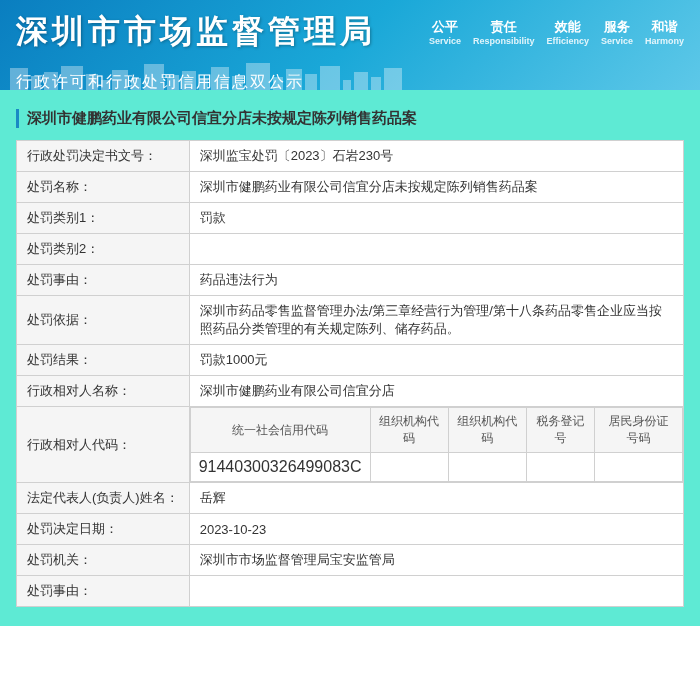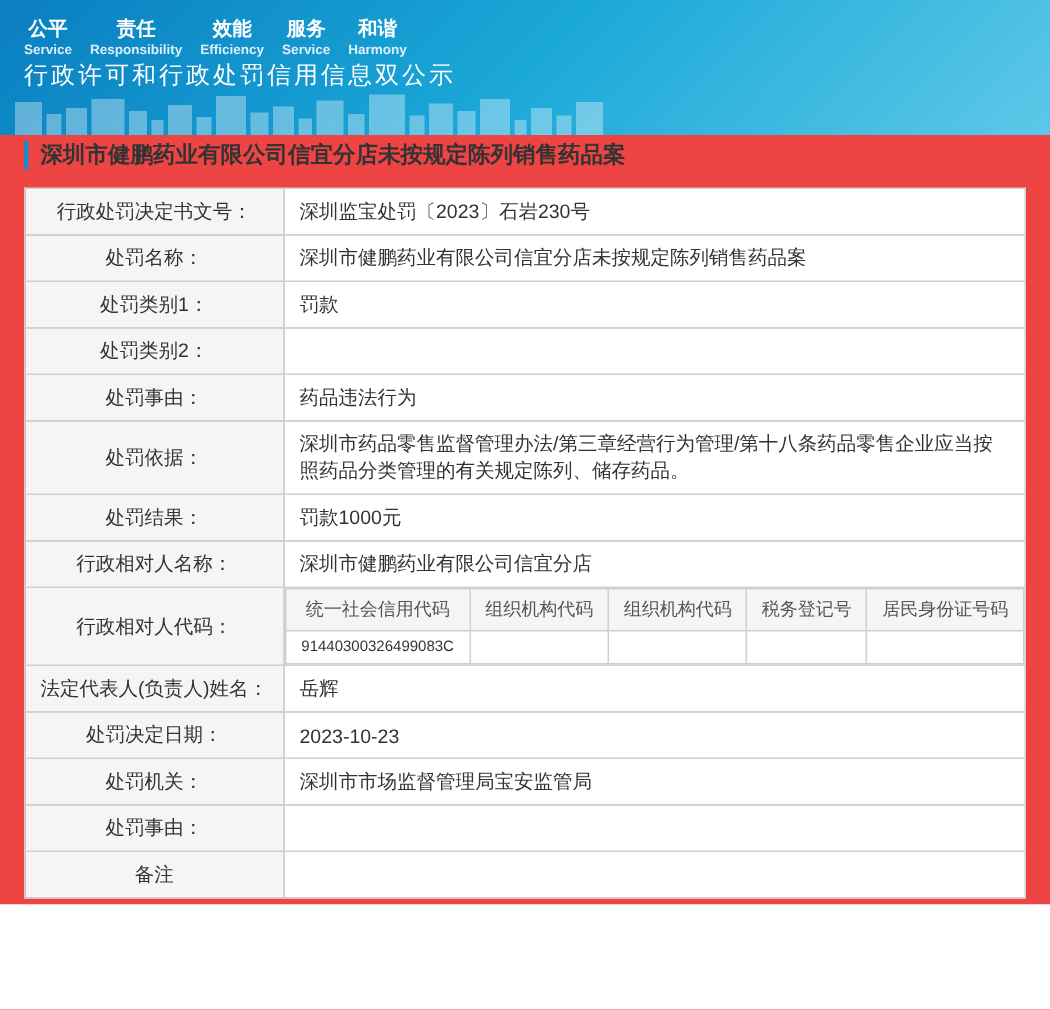--- a/index.html
+++ b/index.html
@@ -47,21 +47,21 @@
     }
     .header-value-item .en {
       font-size: 9px;
       color: rgba(255,255,255,0.85);
       display: block;
     }
     .header-subtitle {
       color: #fff;
       font-size: 16px;
       letter-spacing: 2px;
-      margin-top: 2px;
+      margin-top: 18px;
       font-weight: 500;
     }
     .header-buildings {
       position: absolute;
       bottom: 0;
       left: 0;
       right: 0;
       height: 28px;
       display: flex;
       align-items: flex-end;
@@ -69,22 +69,22 @@
       padding: 0 10px;
       opacity: 0.35;
     }
     .building {
       background: #fff;
       flex-shrink: 0;
     }
 
     
     .content {
-      padding: 4px 16px;
-      background: #ef4444;
+      padding: 19px 16px;
+      background: #5eead4;
     }
 
     .page-title {
       font-size: 15px;
       font-weight: bold;
       color: #333;
       border-left: 3px solid #1a8ac4;
       padding-left: 8px;
       margin-bottom: 12px;
     }
@@ -98,52 +98,53 @@
     }
     .main-table td {
       border: 1px solid #d0d0d0;
       padding: 6px 10px;
       vertical-align: middle;
       color: #333;
     }
     .label-cell {
       background: #f5f5f5;
       color: #555;
-      text-align: center;
+      text-align: left;
       width: 130px;
       white-space: nowrap;
     }
     .value-cell {
       background: #fff;
       color: #333;
       margin-left: 24px;
     }
 
     
     .sub-table {
       width: 100%;
       border-collapse: collapse;
     }
     .sub-table td {
       border: 1px solid #d0d0d0;
       padding: 5px 8px;
       text-align: center;
-      font-size: 10px;
+      font-size: 16px;
     }
     .sub-table .sub-header {
       background: #f5f5f5;
       color: #555;
       font-size: 12px;
     }
   </style>
 </head>
 <body>
 
 <div class="header">
   <div class="header-title-row">
+    <span class="header-main-title">深圳市市场监督管理局</span>
     <div class="header-values">
 
     <div class="header-value-item">
           <span class="cn">公平</span>
           <span class="en">Service</span>
         </div>
         <div class="header-value-item">
           <span class="cn">责任</span>
           <span class="en">Responsibility</span>
         </div>
@@ -258,19 +259,15 @@
         <td class="value-cell">2023-10-23</td>
       </tr>
       <tr>
         <td class="label-cell">处罚机关：</td>
         <td class="value-cell">深圳市市场监督管理局宝安监管局</td>
       </tr>
       <tr>
         <td class="label-cell">处罚事由：</td>
         <td class="value-cell"></td>
       </tr>
-      <tr>
-        <td class="label-cell">备注</td>
-        <td class="value-cell"></td>
-      </tr>
     </tbody>
   </table>
 </div>
 
 </body></html>

